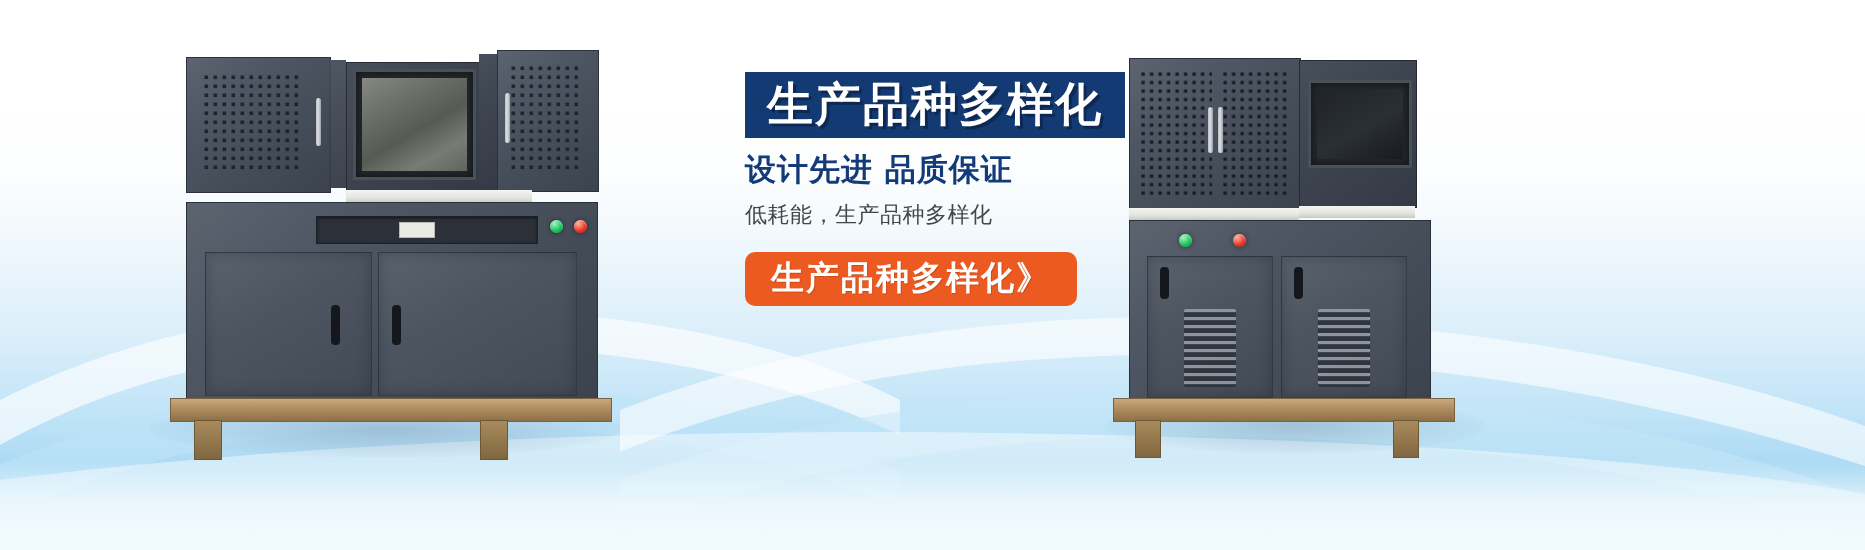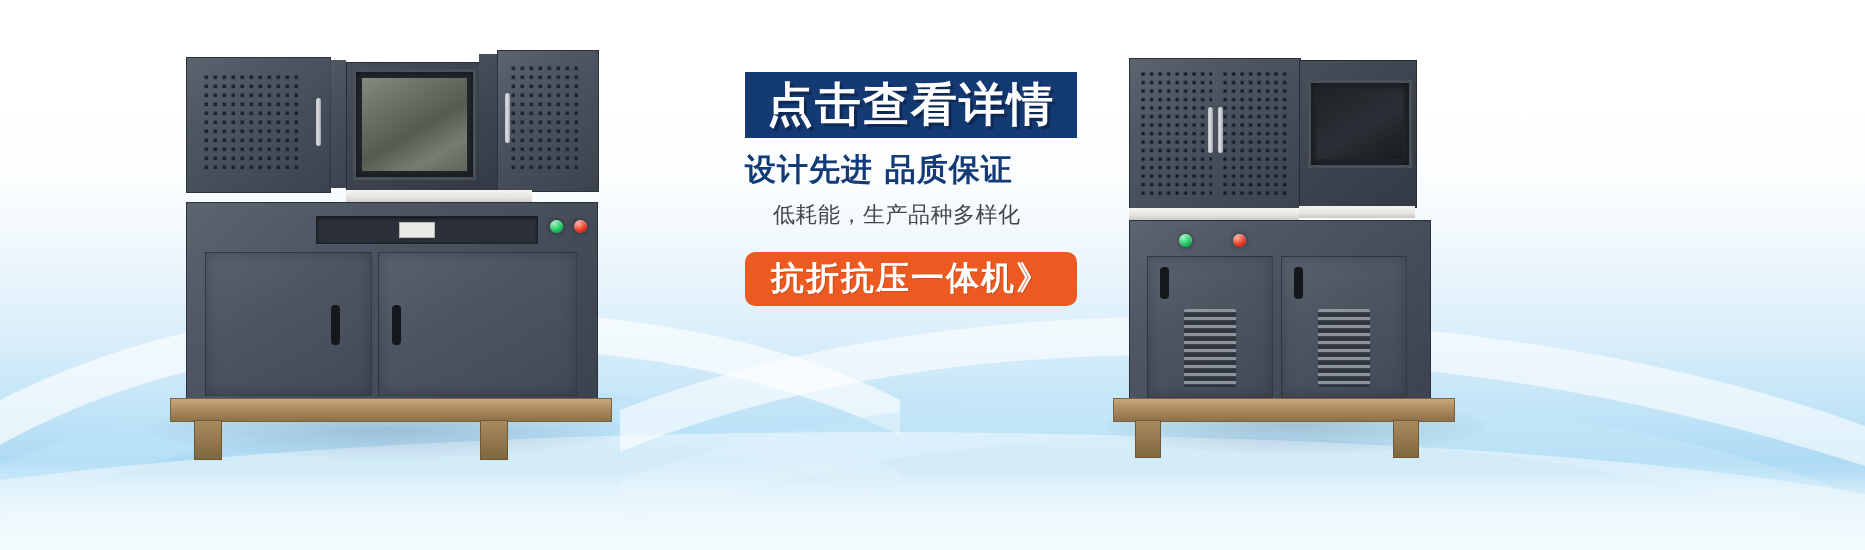--- a/index.html
+++ b/index.html
@@ -180,21 +180,21 @@
     white-space: nowrap;
   }
   .body-line {
     margin-top: 12px;
     font-family: "DejaVu Sans", "Liberation Sans", sans-serif;
     font-size: 22px;
     color: #43474b;
     letter-spacing: 0.5px;
     white-space: nowrap;
   }
-  .body-line.second { margin-top: 9px; margin-left: 28px; }
+  .body-line.second { margin-top: 9px; }
 
   .cta {
     display: inline-block;
     margin-top: 22px;
     background: #ec5a21;
     border-radius: 10px;
     padding: 9px 26px 12px 26px;
     cursor: pointer;
     border: none;
     line-height: 1;
@@ -347,27 +347,27 @@
     </div>
 
     <div class="pallet" style="left:-2px;top:358px;width:340px;height:22px;"></div>
     <div class="pallet-leg" style="left:20px;top:380px;width:24px;height:36px;"></div>
     <div class="pallet-leg" style="left:278px;top:380px;width:24px;height:36px;"></div>
   </div>
 
   <div class="copy">
 
     <div class="title-bar">
-      <span class="title-text">点击查看详情</span>
+      <span class="title-text">生产品种多样化</span>
     </div>
 
 
     <div class="line-blue">设计先进 品质保证</div>
 
     <div class="body-line second">低耗能，生产品种多样化</div>
 
     <button class="cta">
-      <span class="cta-text">抗折抗压一体机》</span>
+      <span class="cta-text">生产品种多样化》</span>
     </button>
   </div>
 
   <div class="bottom-fade"></div>
 </div>
 
 </body></html>

